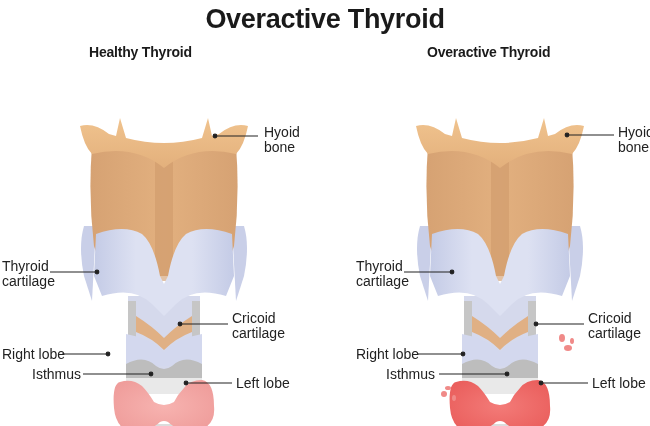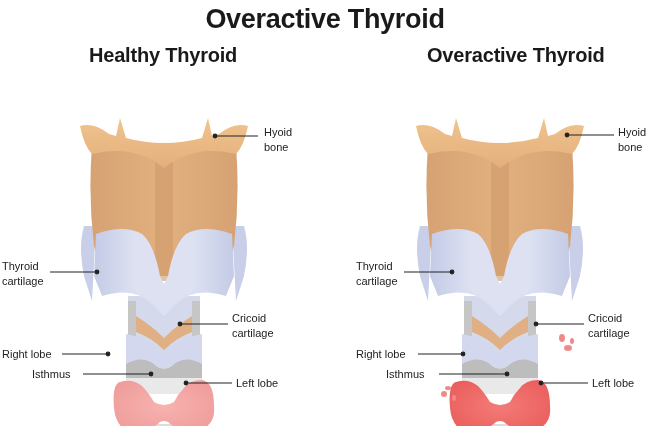--- a/index.html
+++ b/index.html
@@ -1,21 +1,21 @@
 <!DOCTYPE html>
 <html><head>
 <meta charset="utf-8">
 <style>
   html, body { margin:0; padding:0; background:#ffffff; }
   body { width:650px; height:426px; position:relative; overflow:hidden;
          font-family:"Liberation Sans", "DejaVu Sans", sans-serif; color:#1a1a1a; }
   .main-title { position:absolute; left:0; width:650px; top:4px; text-align:center;
                 font-size:27px; font-weight:bold; letter-spacing:-0.3px; }
-  .panel-title { position:absolute; top:44px; font-size:20px; font-weight:bold; letter-spacing:-0.2px; }
-  .lbl { position:absolute; font-size:11px; line-height:15px; color:#222; }
+  .panel-title { position:absolute; top:44px; font-size:14px; font-weight:bold; letter-spacing:-0.2px; }
+  .lbl { position:absolute; font-size:14px; line-height:15px; color:#222; }
   .lbl.center { text-align:left; }
   svg.art { position:absolute; top:0; left:0; }
 </style>
 </head>
 <body>
 
 <div class="main-title">Overactive Thyroid</div>
 <div class="panel-title" style="left:89px;">Healthy Thyroid</div>
 <div class="panel-title" style="left:427px;">Overactive Thyroid</div>
 

